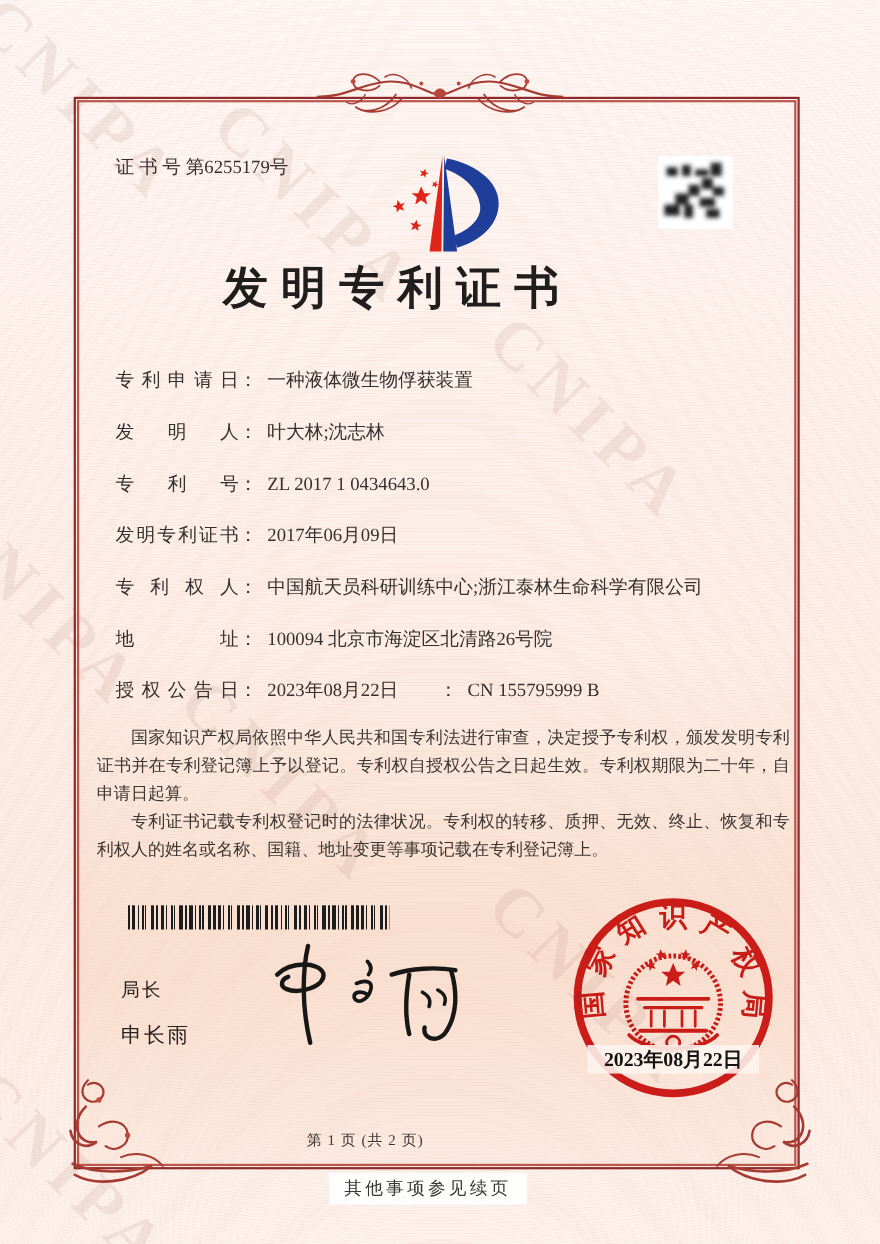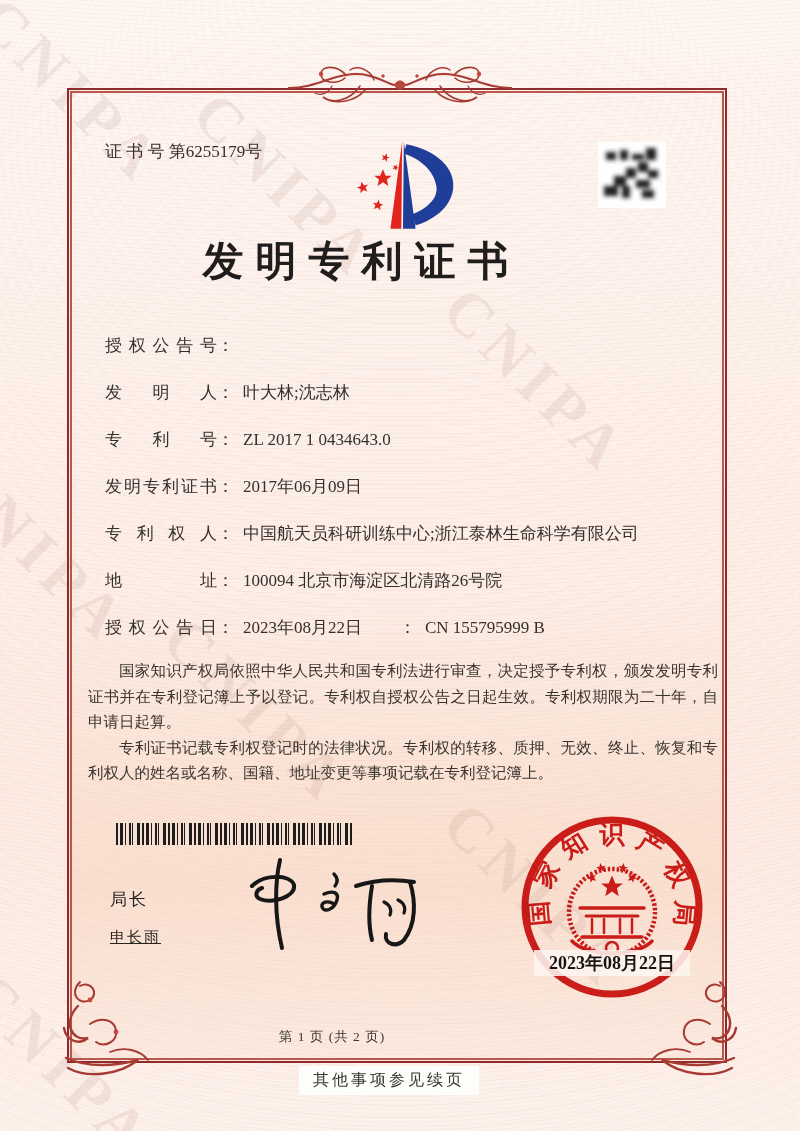--- a/index.html
+++ b/index.html
@@ -35,22 +35,22 @@
   .grant-group .flabel{width:158px;}
   .paras{position:absolute;left:88px;top:658px;width:630px;z-index:4;color:#3a3530;}
   .paras p{margin:0;font-size:15.5px;line-height:25.5px;text-indent:2em;text-align:justify;}
   .barcode{position:absolute;left:116px;top:823px;width:238px;height:22px;z-index:4;
     background-image:repeating-linear-gradient(90deg,
       #1d1d1d 0 2px,transparent 2px 4px,#1d1d1d 4px 7px,transparent 7px 9px,
       #1d1d1d 9px 10px,transparent 10px 13px,#1d1d1d 13px 15px,transparent 15px 16px,
       #1d1d1d 16px 17px,transparent 17px 21px,#1d1d1d 21px 24px,transparent 24px 26px);}
   .official-title{position:absolute;left:110px;top:888px;z-index:4;font-size:17px;color:#262220;
     font-family:"Liberation Sans","DejaVu Sans",sans-serif;letter-spacing:2px;}
-  .official-name{position:absolute;left:110px;top:928px;z-index:4;font-size:15px;color:#262220;
-    font-family:"Liberation Sans","DejaVu Sans",sans-serif;letter-spacing:2px;text-decoration:underline;}
+  .official-name{position:absolute;left:110px;top:928px;z-index:4;font-size:19px;color:#262220;
+    font-family:"Liberation Sans","DejaVu Sans",sans-serif;letter-spacing:2px;}
   .signature{position:absolute;left:238px;top:852px;z-index:4;}
   .seal{position:absolute;left:520px;top:815px;width:184px;height:184px;z-index:5;mix-blend-mode:multiply;}
   .seal-date{position:absolute;left:534px;top:950px;width:156px;height:26px;z-index:6;
     background:rgba(253,245,239,0.88);display:flex;align-items:center;justify-content:center;
     font-size:18px;font-weight:600;color:#151310;white-space:nowrap;}
   .page-indicator{position:absolute;left:0;top:1028px;width:664px;text-align:center;z-index:4;
     font-size:13.5px;color:#3c3733;letter-spacing:1px;}
   .continuation{position:absolute;left:299px;top:1066px;z-index:4;background:#fdfdfc;
     padding:4px 14px;font-size:16px;color:#3a3632;letter-spacing:3px;}
 </style>
@@ -146,22 +146,23 @@
         <rect x="50" y="28" width="10" height="8"></rect>
           <rect x="44" y="48" width="12" height="8"></rect>
       </g>
     </svg>
   </div>
 
   <div class="title">发明专利证书</div>
 
   <div class="fields">
     <div class="frow">
-      <span class="flabel">授权公告号</span>
-        <span class="fcolon">：</span>
+      <span class="flabel">专利申请日</span>
+        <span class="fcolon">：</span>
+        <span class="fvalue">一种液体微生物俘获装置</span>
     </div>
     <div class="frow">
       <span class="flabel">发明人</span>
         <span class="fcolon">：</span>
         <span class="fvalue">叶大林;沈志林</span>
     </div>
     <div class="frow">
       <span class="flabel">专利号</span>
         <span class="fcolon">：</span>
         <span class="fvalue">ZL 2017 1 0434643.0</span>

